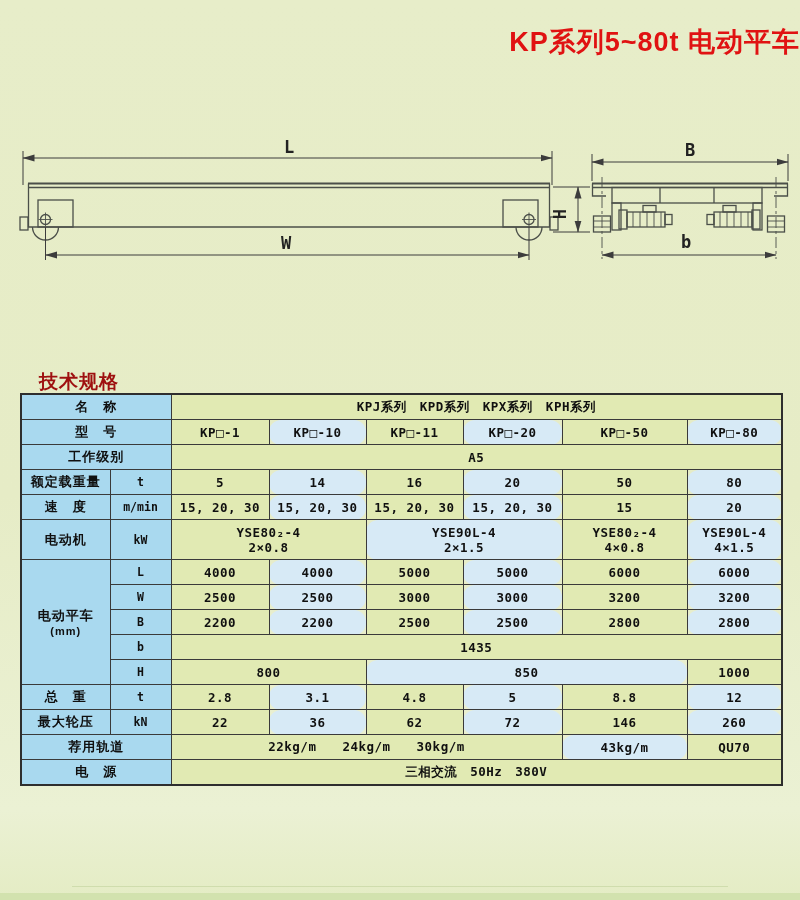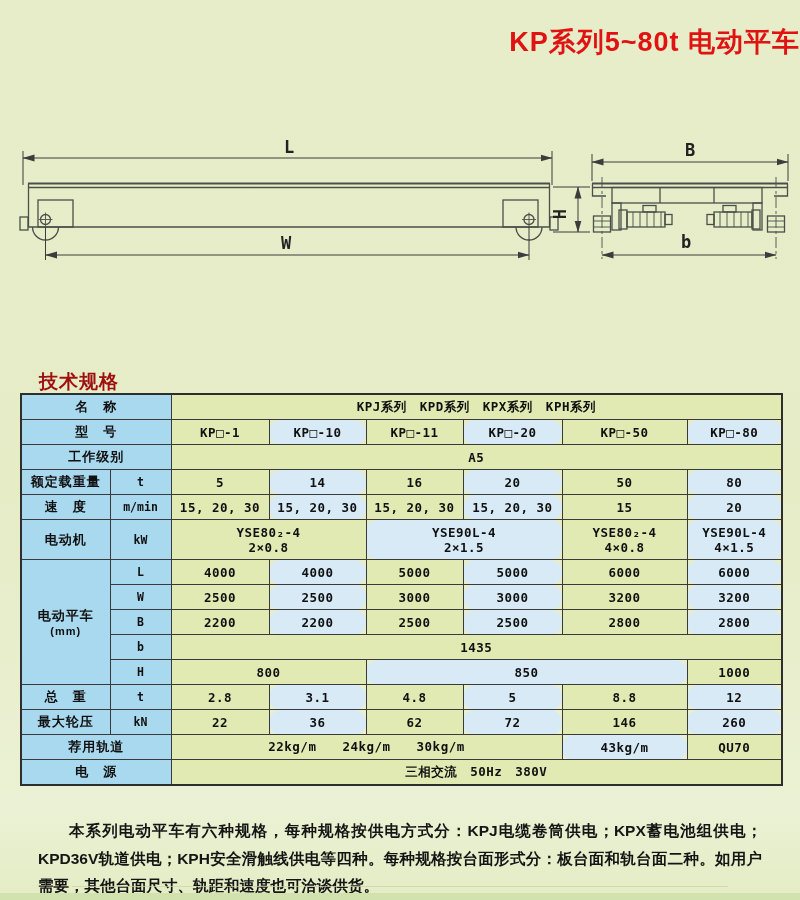--- a/index.html
+++ b/index.html
@@ -296,18 +296,17 @@
         <td class="b val">43kg/m</td>
         <td class="g val">QU70</td>
       </tr>
       <tr>
         <td class="lbl" colspan="2">电　源</td>
         <td class="g val" colspan="6">三相交流　50Hz　380V</td>
       </tr>
     </tbody>
   </table>
 
-  <p class="footer-note">本系列电动平车有六种规格，每种规格按供电方式分：KPJ电缆卷筒供电；KPX蓄电池组供电；KPD36V轨道供电；KPH安全滑触线供电等四种。每种规格按台面形式分：板台面和轨台面二种。如用户需要，其他台面尺寸、轨距和速度也可洽谈供货。</p>
 
   <div class="divider"></div>
   <div class="bottom-strip"></div>
 
 </div>
 
 </body></html>

